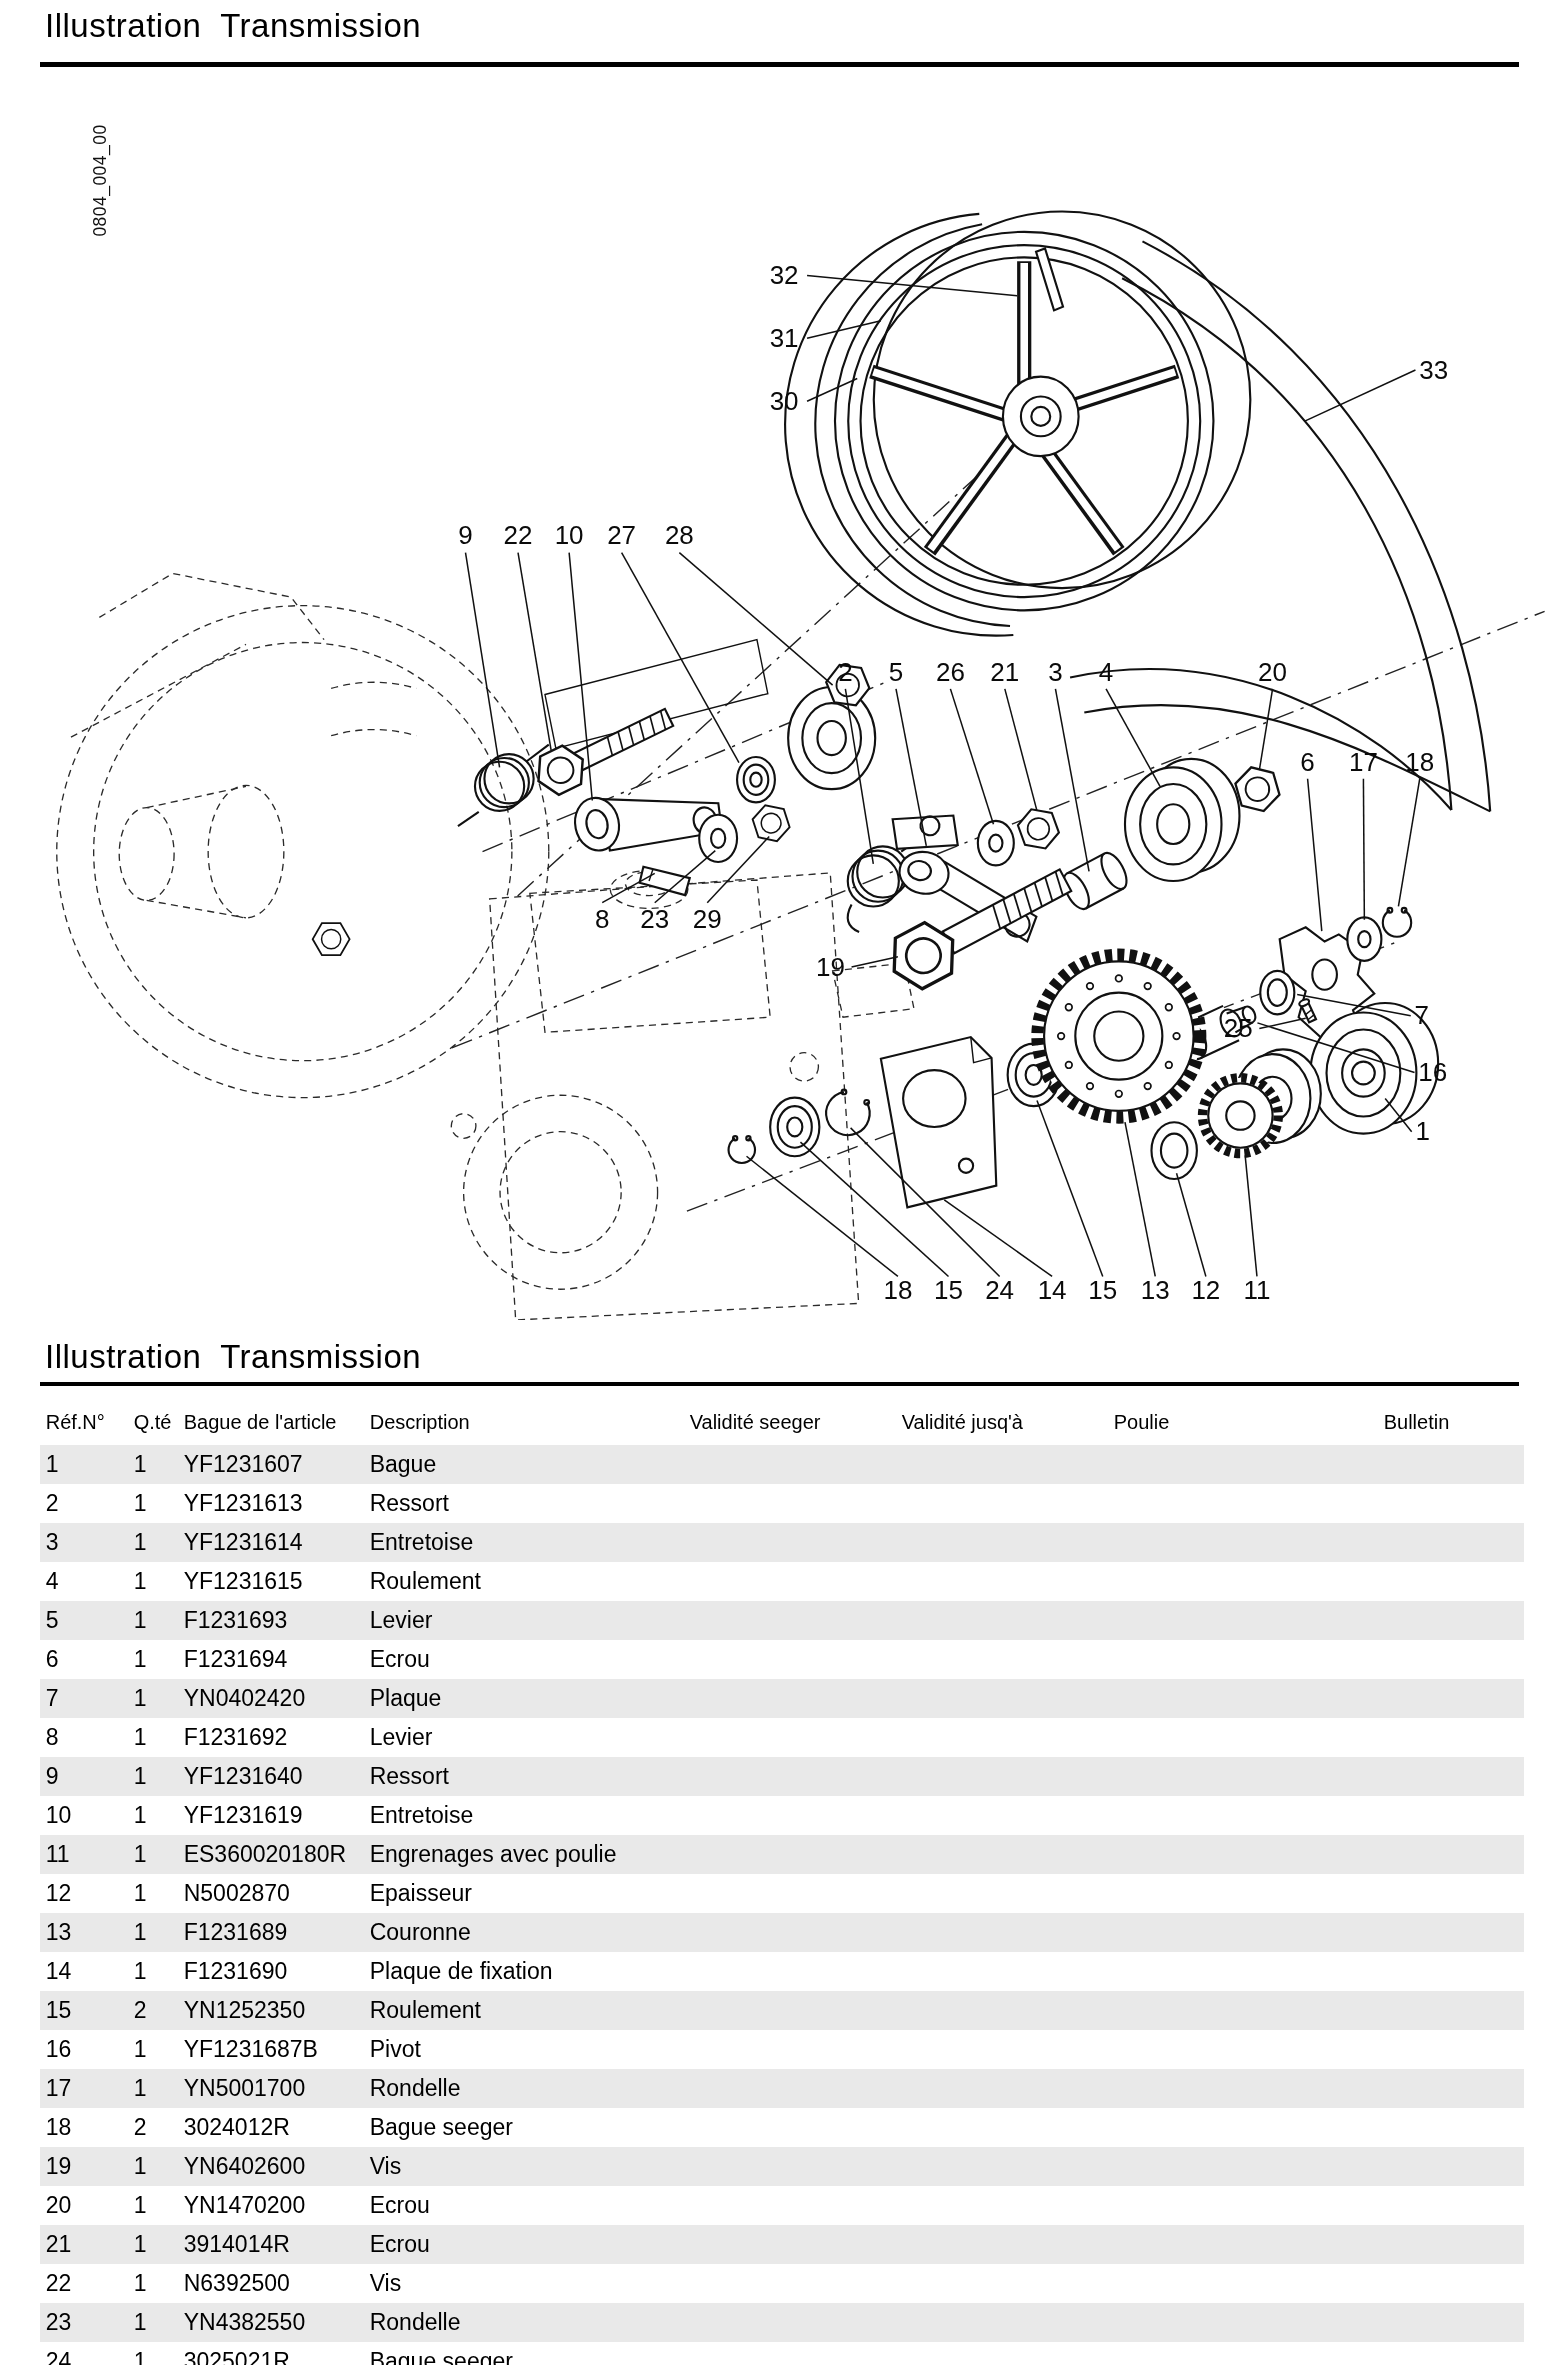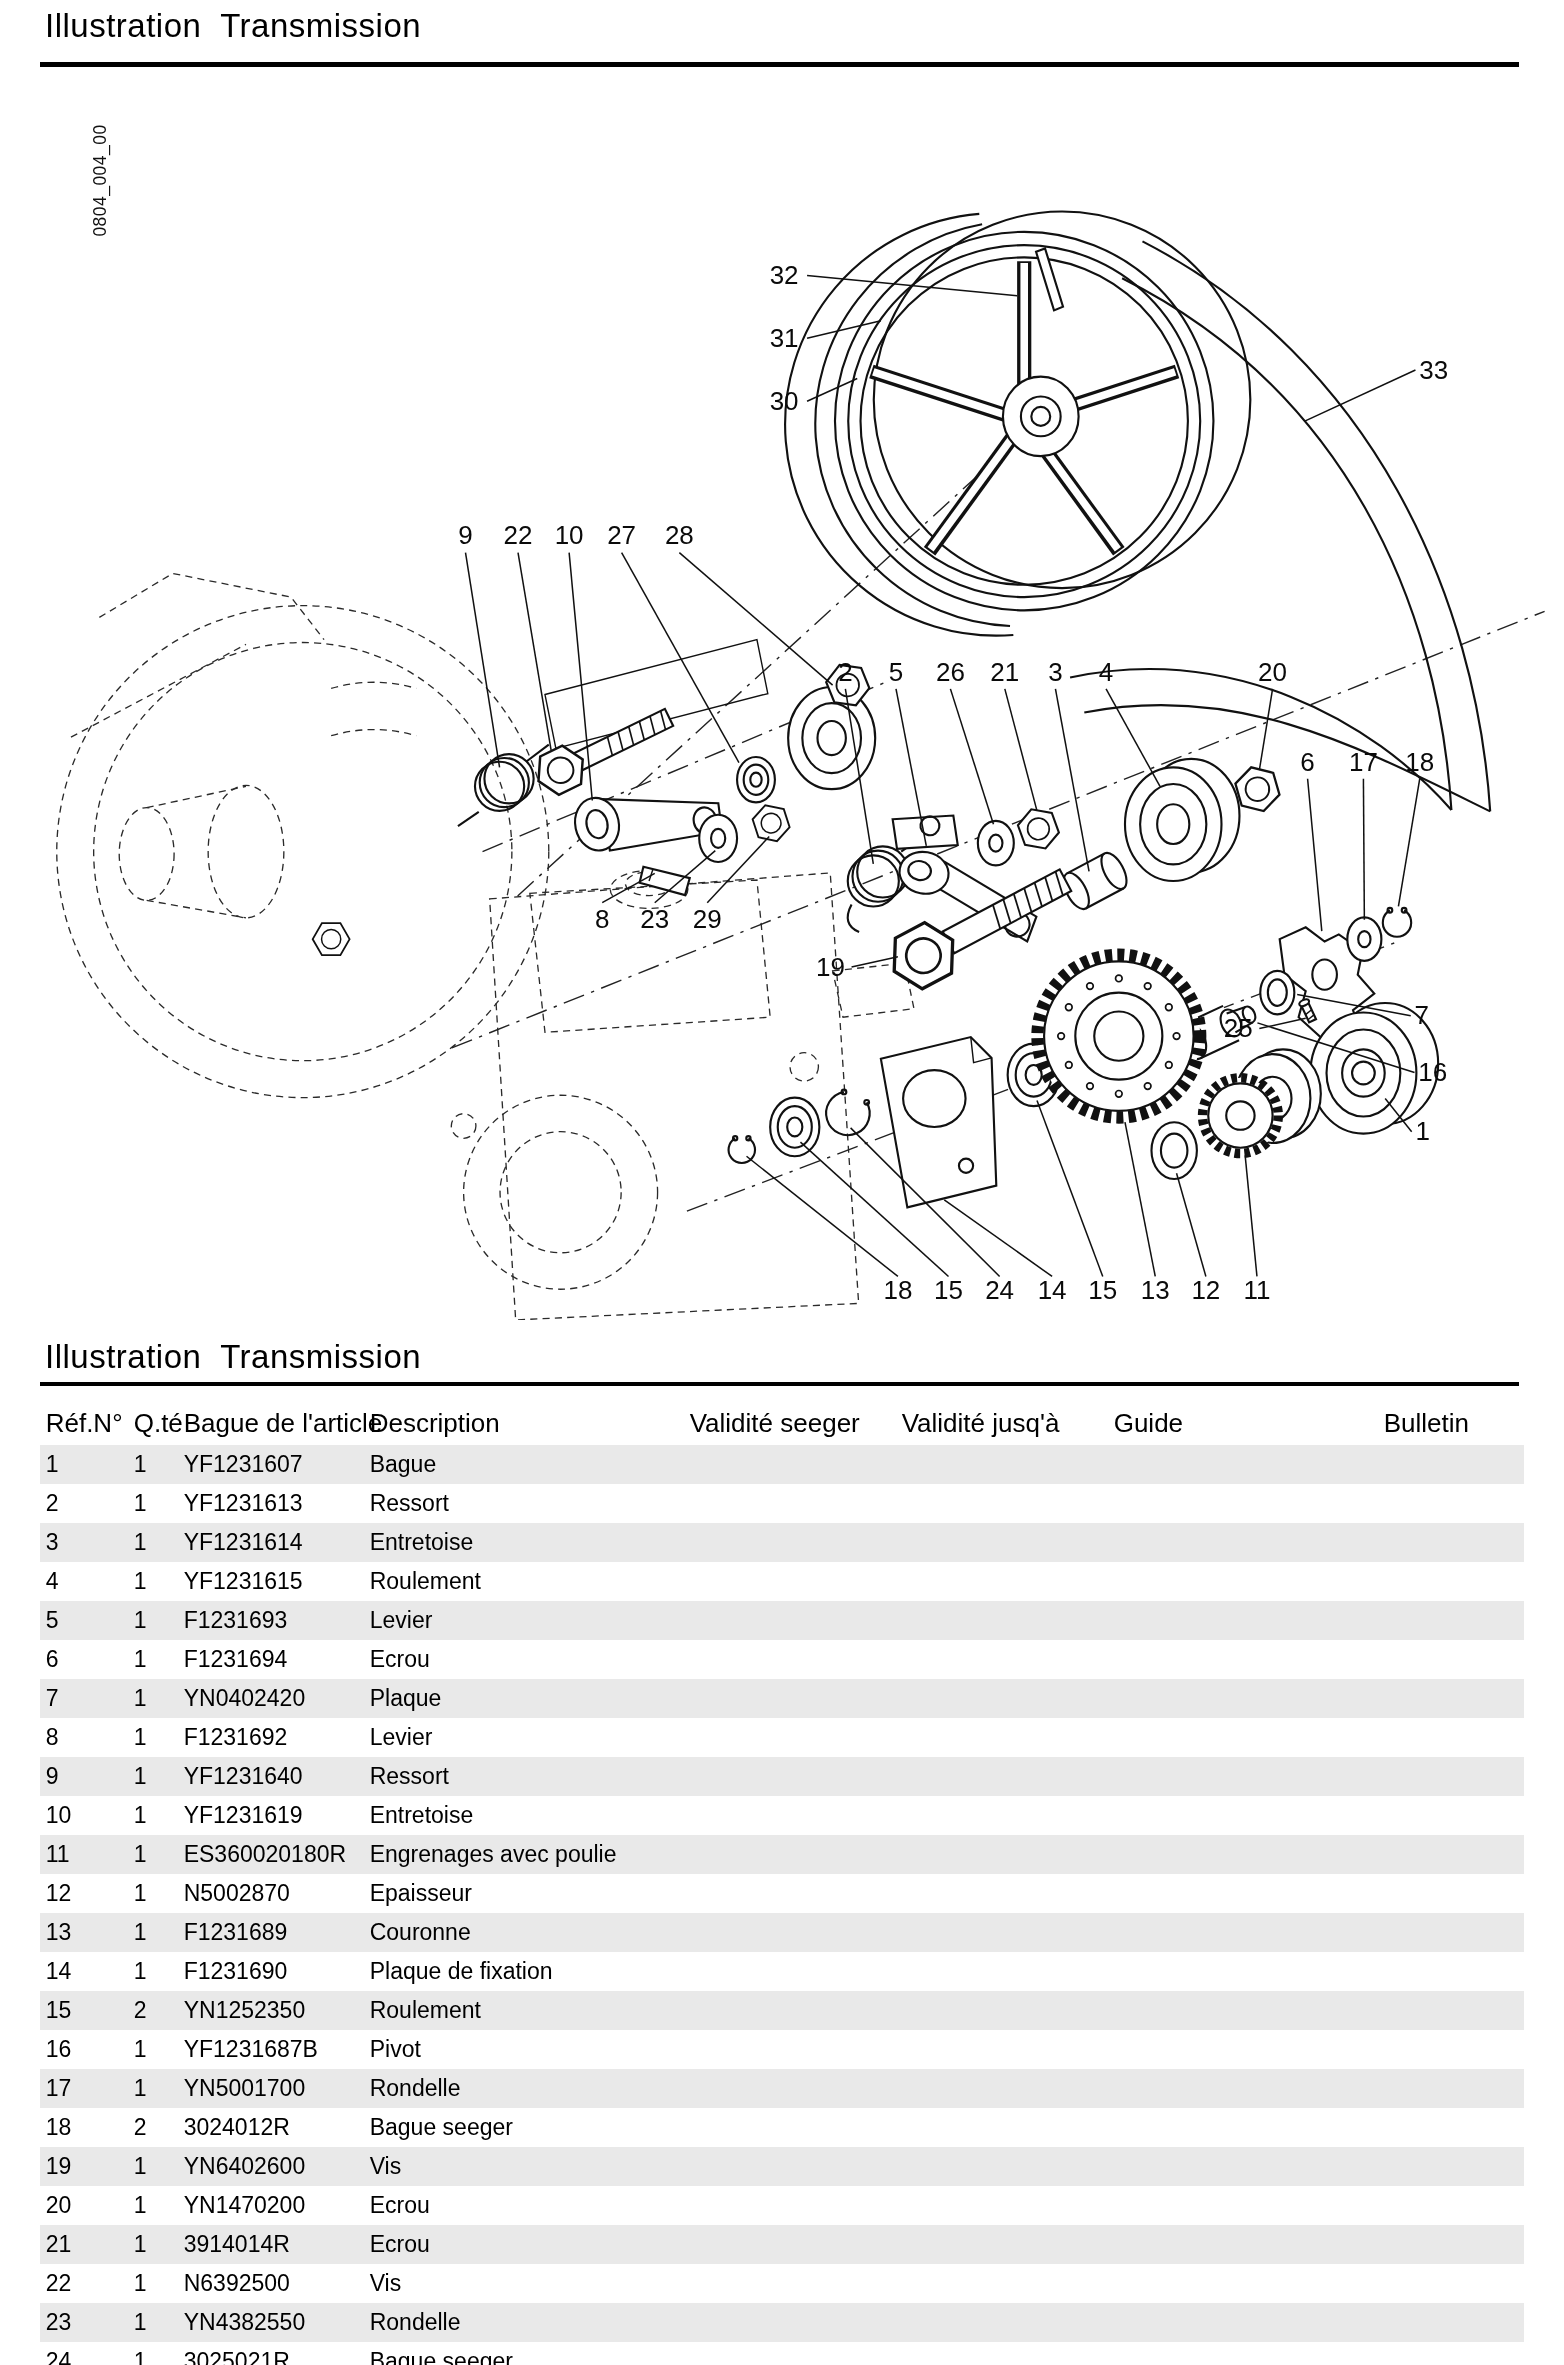--- a/index.html
+++ b/index.html
@@ -19,21 +19,21 @@
   .lnw{stroke:#111;fill:#fff;stroke-width:4.5;}
   .thin{stroke:#111;fill:none;stroke-width:3;}
   .dash{stroke:#2a2a2a;fill:none;stroke-width:2.8;stroke-dasharray:15 11;}
   .axis{stroke:#222;fill:none;stroke-width:3;stroke-dasharray:46 16 7 16;}
   .leader{stroke:#111;stroke-width:3.2;}
   .callout{font-family:"Liberation Sans",sans-serif;font-size:55px;fill:#0a0a0a;}
   .drawnum{font-family:"Liberation Sans",sans-serif;font-size:37px;fill:#111;letter-spacing:1px;}
   
   .table-block{position:absolute;left:40px;top:1408px;width:1484px;}
   .thead-row,.trow{display:grid;grid-template-columns:88px 50px 186px 320px 212px 212px 270px 146px;}
-  .thead-row{height:29px;align-items:center;font-size:26px;}
+  .thead-row{height:29px;align-items:center;font-size:20px;}
   .thead-row .cell{padding-left:5.7px;white-space:nowrap;}
   .rows{margin-top:7.6px;}
   .trow{height:39px;align-items:center;font-size:23px;background:#fff;}
   .trow.striped{background:#e9e9e9;}
   .trow .cell{padding-left:5.7px;white-space:nowrap;overflow:hidden;}
 </style>
 </head>
 <body>
 
 <div class="page">
@@ -411,21 +411,21 @@
   <div class="rule-mid"></div>
 
   <div class="table-block">
     <div class="thead-row" id="thead">
         <div class="cell">Réf.N°</div>
         <div class="cell">Q.té</div>
         <div class="cell">Bague de l'article</div>
         <div class="cell">Description</div>
         <div class="cell">Validité seeger</div>
         <div class="cell">Validité jusq'à</div>
-        <div class="cell">Guide</div>
+        <div class="cell">Poulie</div>
         <div class="cell">Bulletin</div>
       </div>
     <div class="rows" id="rows">
         <div class="trow striped">
           <div class="cell">1</div>
           <div class="cell">1</div>
           <div class="cell">YF1231607</div>
           <div class="cell">Bague</div>
           <div class="cell"></div>
           <div class="cell"></div>

